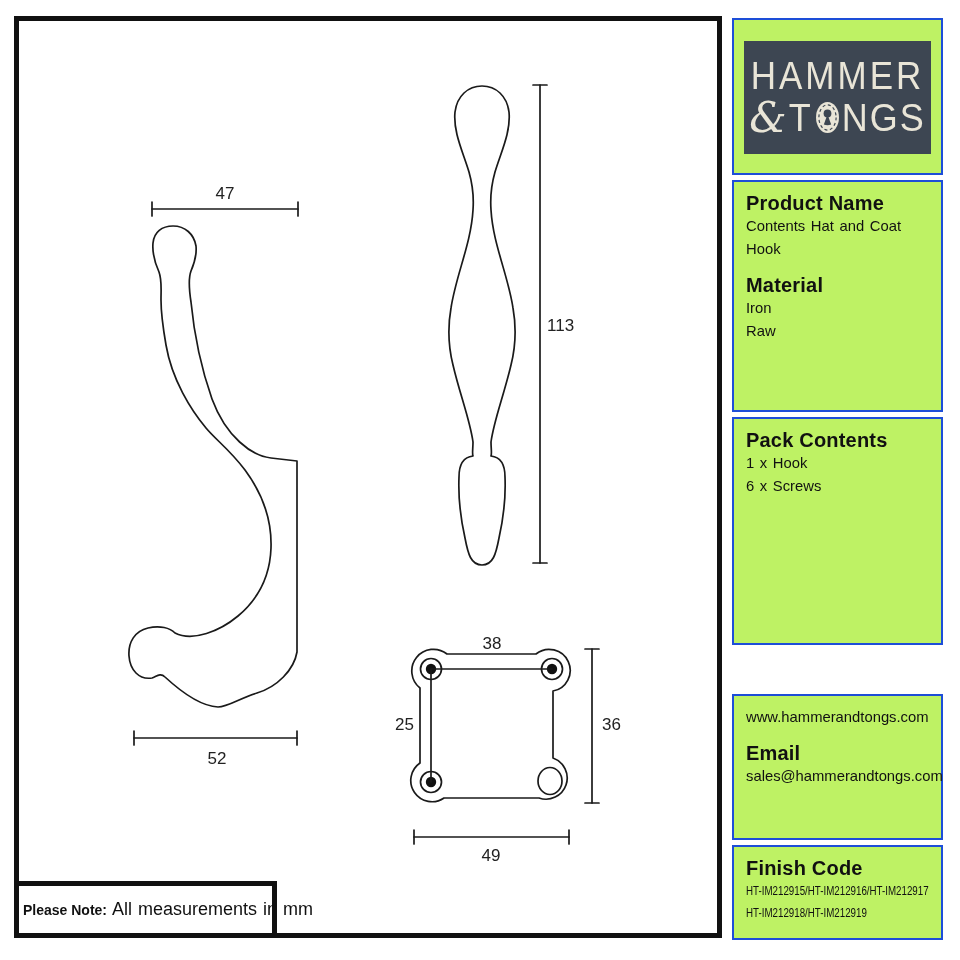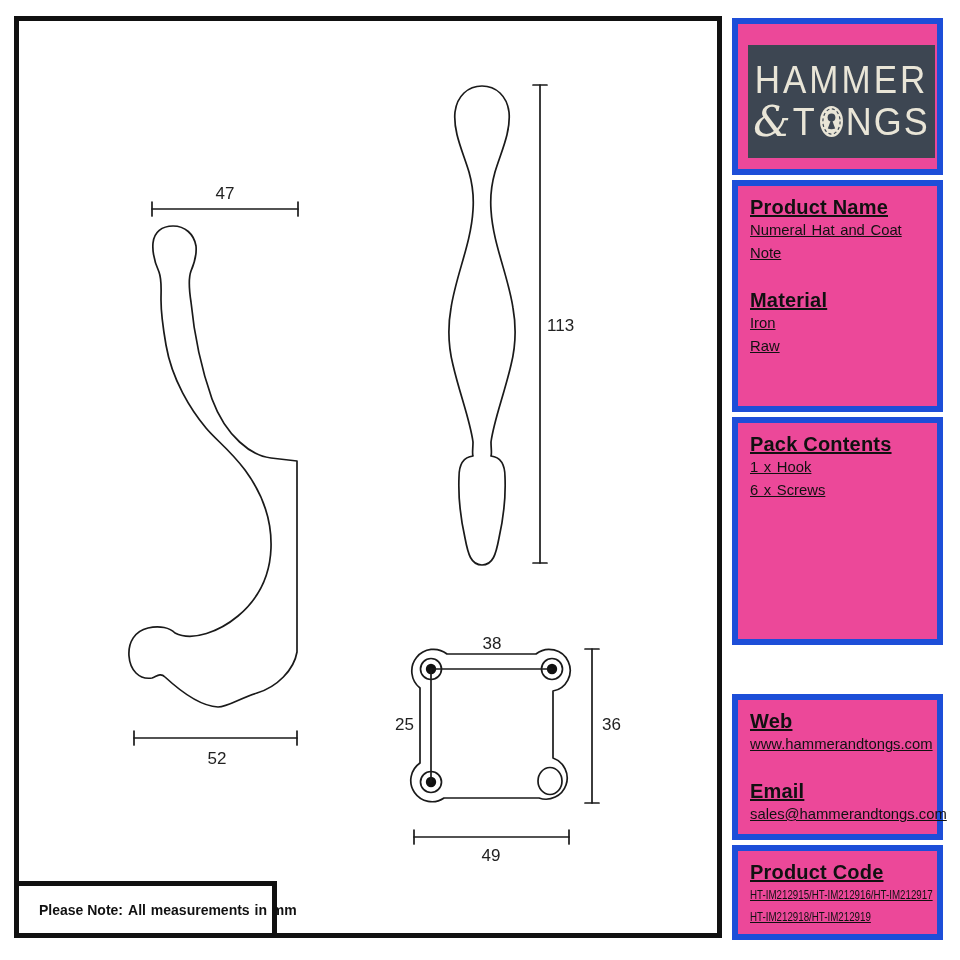--- a/index.html
+++ b/index.html
@@ -4,33 +4,33 @@
 <style>
   html,body{margin:0;padding:0;background:#ffffff;}
   body{width:960px;height:960px;position:relative;font-family:"Liberation Sans",sans-serif;color:#111;}
   .abs{position:absolute;box-sizing:border-box;}
   
   .main-frame{left:14px;top:16px;width:708px;height:922px;border:5px solid #111;background:#fff;}
   .drawing-svg{left:14px;top:16px;width:708px;height:922px;}
   svg text{font-family:"Liberation Sans",sans-serif;font-size:17px;fill:#222;font-weight:400;}
   
   .note-box{left:14px;top:881px;width:263px;height:57px;border:5px solid #111;background:#fff;
-            display:flex;align-items:center;padding:0 20px;white-space:nowrap;}
+            display:flex;align-items:center;padding:0 4px;white-space:nowrap;}
   .note-box .nl{font-weight:700;font-size:14px;}
-  .note-box .nt{font-weight:700;font-size:14px;margin-left:5px;word-spacing:1px;}
-  
-  .rbox{left:732px;width:211px;border:6px solid #1d4ed8;background:#ec4899;padding:10px 12px;text-decoration:underline;}
+  .note-box .nt{font-weight:400;font-size:18px;margin-left:5px;word-spacing:1px;}
+  
+  .rbox{left:732px;width:211px;border:2px solid #1d4ed8;background:#bef264;padding:10px 12px;}
   .box-logo{top:18px;height:157px;padding:0;}
   .box-product{top:180px;height:232px;}
   .box-pack{top:417px;height:228px;}
   .box-contact{top:694px;height:146px;}
   .box-code{top:845px;height:95px;}
   .h{font-weight:700;font-size:20px;line-height:23px;letter-spacing:.2px;}
   .v{font-weight:400;font-size:14.8px;line-height:23px;word-spacing:1.5px;}
-  .grp{margin-top:24px;}
+  .grp{margin-top:13px;}
   .code-line{font-weight:400;font-size:12.5px;line-height:22px;transform:scaleX(.78);transform-origin:0 50%;white-space:nowrap;}
   
   .logo-plate{position:absolute;left:10px;top:21px;width:187px;height:113px;background:#3d4652;
               display:flex;flex-direction:column;align-items:center;justify-content:center;}
   .logo-line1{color:#e9e5d7;font-size:35px;letter-spacing:3px;line-height:40px;transform:scaleY(1.1);font-weight:400;}
   .logo-line2{color:#e9e5d7;display:flex;align-items:center;line-height:44px;}
   .logo-amp{font-family:"DejaVu Serif",serif;font-style:italic;font-size:42px;margin-right:2px;}
   .logo-t{font-size:36px;letter-spacing:2px;transform:scaleY(1.08);font-weight:400;}
   .logo-ngs{font-size:36px;letter-spacing:2px;transform:scaleY(1.08);font-weight:400;}
   .keyhole{width:25px;height:33px;margin:0 2px;}
@@ -170,36 +170,35 @@
         <circle cx="12.5" cy="12.5" r="3.9" fill="#3d4652"></circle>
         <path d="M12.5,13.5 L8.8,23.6 a6,3.2 0 0 0 7.4,0 Z" fill="#3d4652"></path>
       </svg>
       <span class="logo-ngs">NGS</span>
     </div>
   </div>
 </div>
 
 <div class="abs rbox box-product">
   <div class="h">Product Name</div>
-  <div class="v">Numeral Hat and Coat Note</div>
+  <div class="v">Contents Hat and Coat Hook</div>
   <div class="grp h">Material</div>
   <div class="v">Iron</div>
   <div class="v">Raw</div>
 </div>
 
 <div class="abs rbox box-pack">
   <div class="h">Pack Contents</div>
   <div class="v">1 x Hook</div>
   <div class="v">6 x Screws</div>
 </div>
 
 <div class="abs rbox box-contact">
-  <div class="h">Web</div>
   <div class="v">www.hammerandtongs.com</div>
   <div class="grp h">Email</div>
   <div class="v">sales@hammerandtongs.com</div>
 </div>
 
 <div class="abs rbox box-code">
-  <div class="h">Product Code</div>
+  <div class="h">Finish Code</div>
   <div class="code-line">HT-IM212915/HT-IM212916/HT-IM212917</div>
   <div class="code-line">HT-IM212918/HT-IM212919</div>
 </div>
 
 </body></html>

